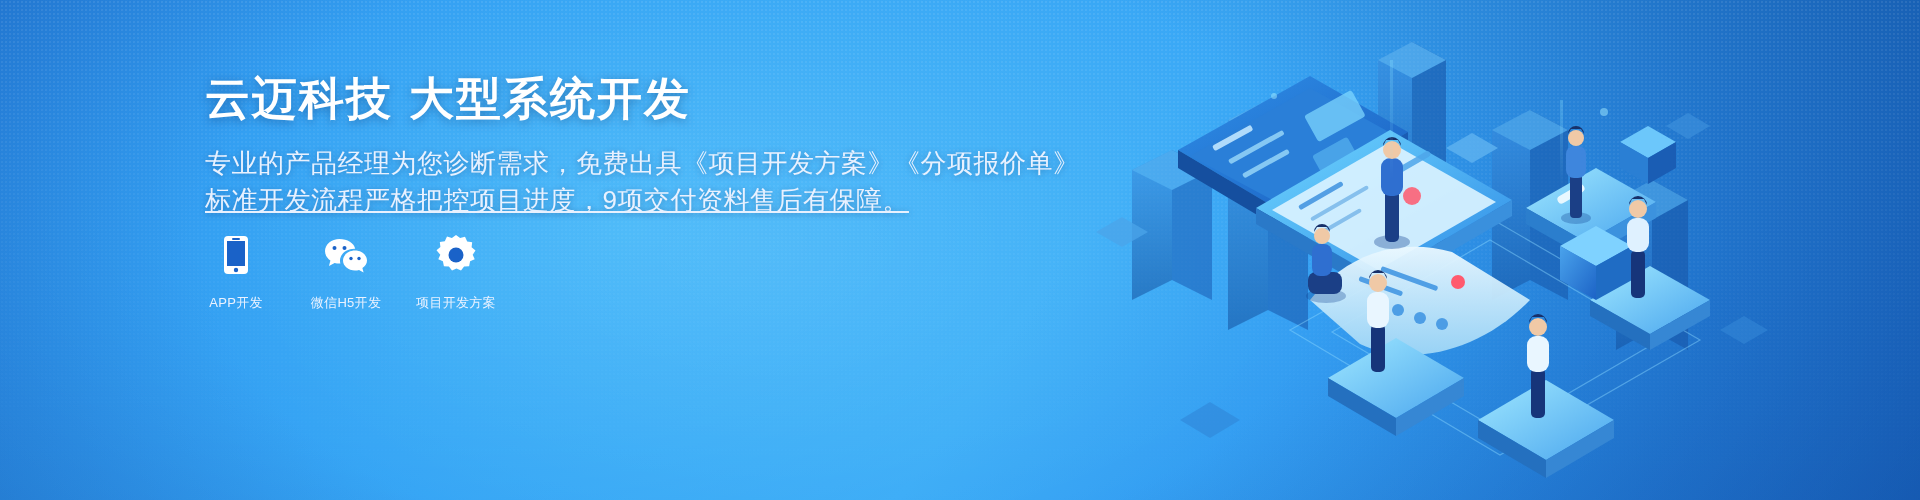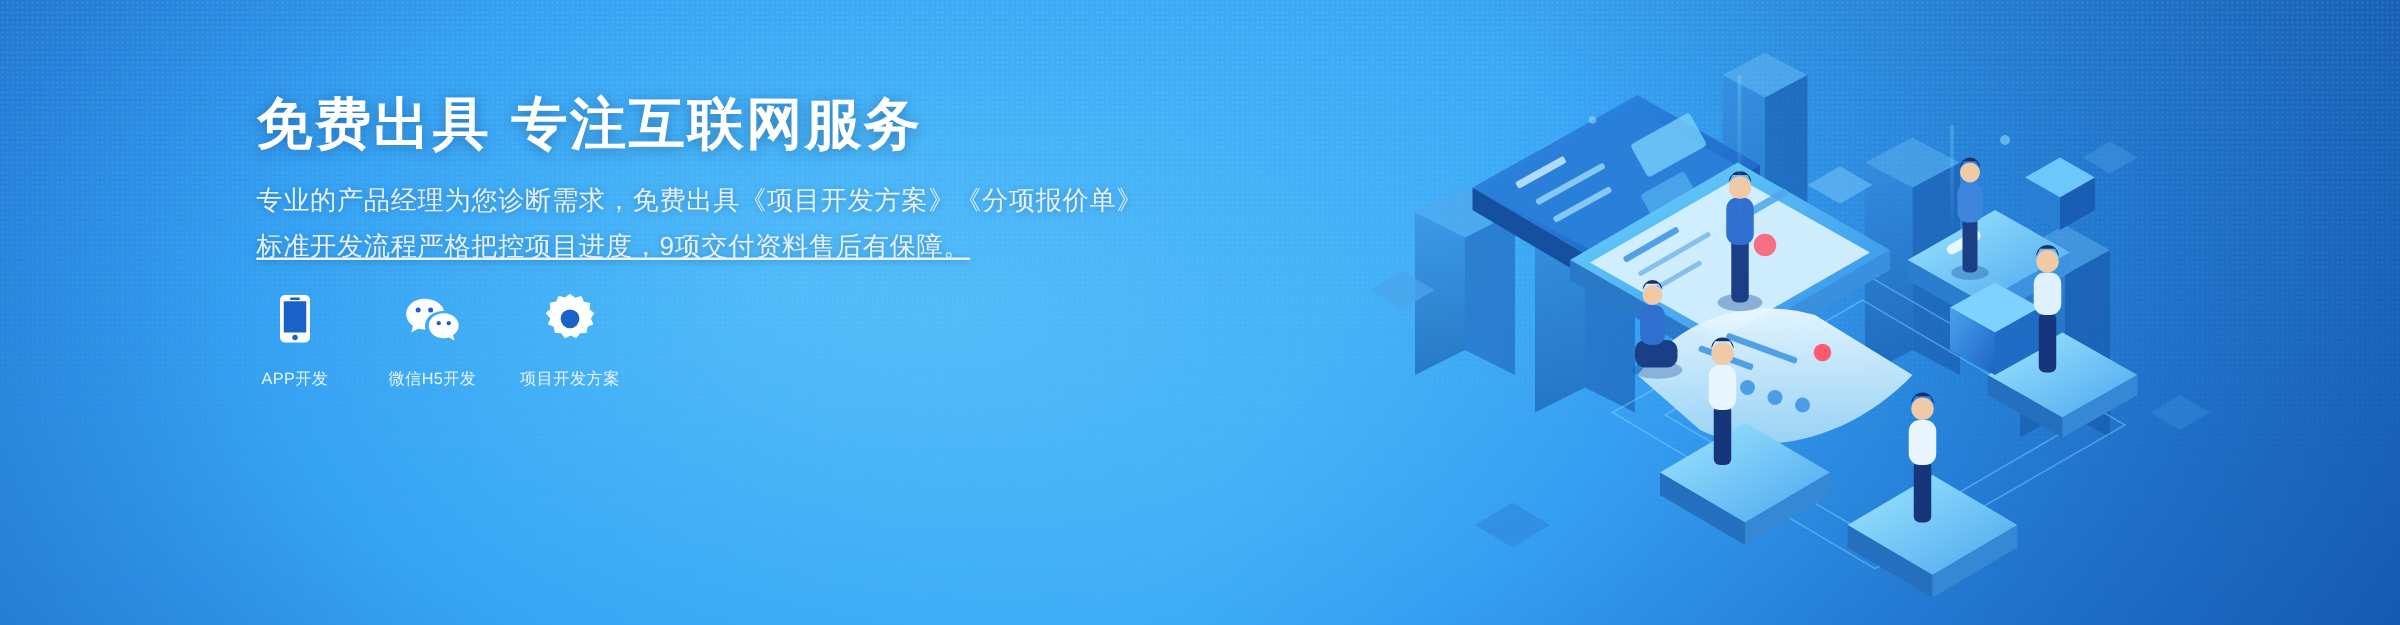--- a/index.html
+++ b/index.html
@@ -31,21 +31,21 @@
   
   .content{position:absolute;left:205px;top:0;width:900px;height:500px;}
   .headline{
     position:absolute;top:76px;left:0;
     font-size:45px;line-height:1;font-weight:bold;color:#ffffff;
     letter-spacing:2px;white-space:nowrap;
     text-shadow:0 2px 10px rgba(3,30,80,.35);
   }
   .headline .gap{display:inline-block;width:16px;}
   .sub{
-    position:absolute;left:0;color:#e8f1ff;font-size:21px;letter-spacing:.5px;
+    position:absolute;left:0;color:#e8f1ff;font-size:26px;letter-spacing:.5px;
     white-space:nowrap;text-shadow:0 1px 6px rgba(3,30,80,.3);
   }
   .sub.l1{top:146px;}
   .sub.l2{top:183px;text-decoration:underline;}
 
   
   .services{position:absolute;left:-5px;top:232px;display:flex;align-items:flex-start;gap:38px;}
   .svc{width:72px;display:flex;flex-direction:column;align-items:center;}
   .svc .ico{height:46px;display:flex;align-items:center;justify-content:center;}
   .svc .ico svg{fill:#ffffff;display:block;}
@@ -263,21 +263,21 @@
         <rect x="500" y="100" width="3" height="90" fill="url(#gGlow)"></rect>
         <circle cx="544" cy="112" r="4" fill="#9fe9ff"></circle>
         <circle cx="214" cy="96" r="3" fill="#9fe9ff"></circle>
       </g>
     </svg>
   </div>
 
   <div class="content">
 
     <div class="headline">
-      <span>免费出具</span><span class="gap"></span><span>专注互联网服务</span>
+      <span>云迈科技</span><span class="gap"></span><span>大型系统开发</span>
     </div>
 
     <div class="sub l1">专业的产品经理为您诊断需求，免费出具《项目开发方案》《分项报价单》</div>
     <div class="sub l2">标准开发流程严格把控项目进度，9项交付资料售后有保障。</div>
 
     <div class="services">
 
       <div class="svc">
         <span class="ico">
           <svg width="26" height="40" viewBox="0 0 26 40">

